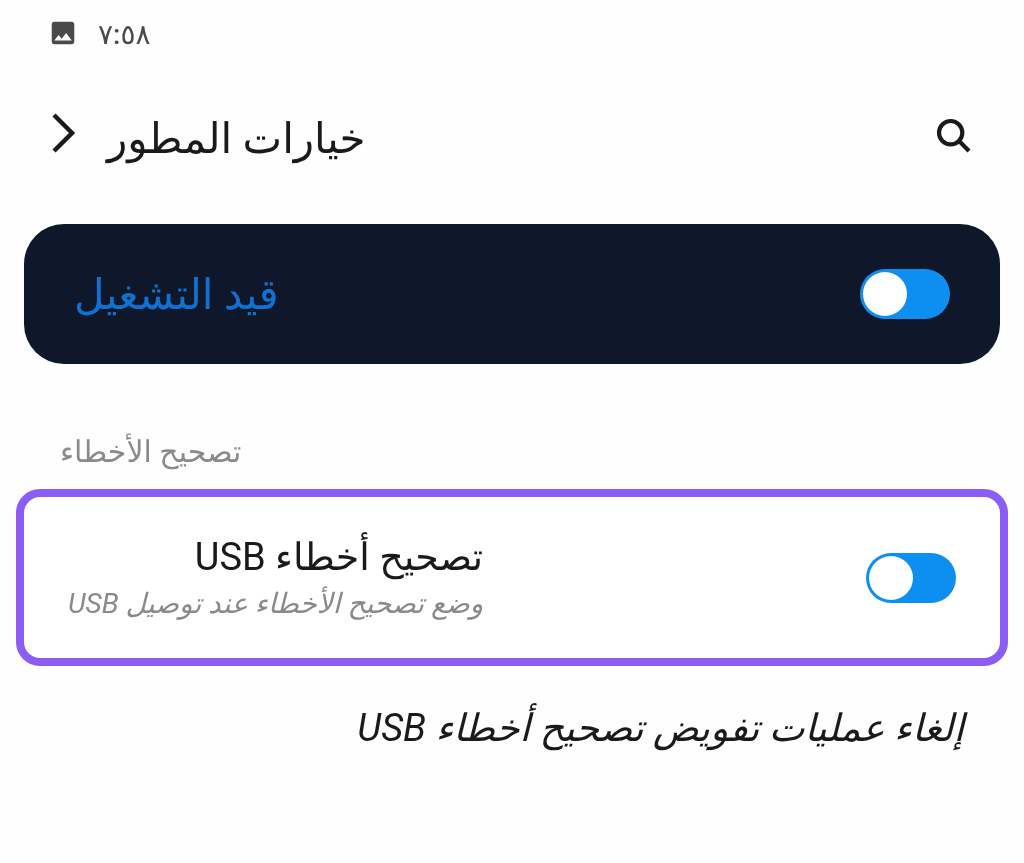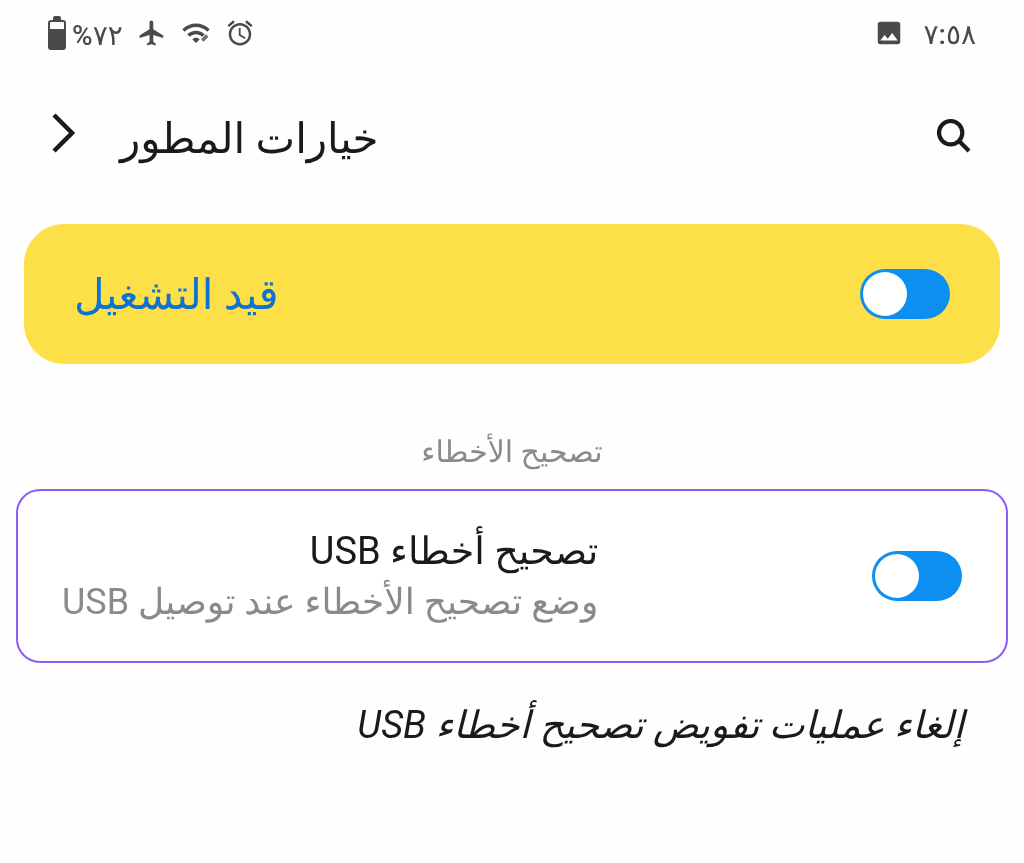--- a/index.html
+++ b/index.html
@@ -75,21 +75,21 @@
     }
     .header-bar {
       display: flex;
       justify-content: space-between;
       align-items: center;
       padding: 50px 50px 40px 50px;
     }
     .header-right {
       display: flex;
       align-items: center;
-      gap: 44px;
+      gap: 31px;
     }
     .back-button {
       font-size: 42px;
       color: #1a1a1a;
       cursor: pointer;
     }
     .back-button svg {
       width: 26px;
       height: 42px;
       stroke: #1a1a1a;
@@ -106,21 +106,21 @@
     }
     .search-button svg {
       width: 40px;
       height: 40px;
       stroke: #1a1a1a;
       stroke-width: 2.5;
       fill: none;
     }
     .master-card {
       margin: 20px 24px 0 24px;
-      background: #fde047;
+      background: #0f172a;
       border-radius: 40px;
       padding: 45px 50px;
       display: flex;
       justify-content: space-between;
       align-items: center;
     }
     .master-label {
       font-size: 42px;
       color: #0d72d4;
       font-weight: 500;
@@ -140,83 +140,62 @@
       height: 44px;
       background: #fff;
       border-radius: 50%;
       top: 3px;
       left: 3px;
     }
     .section-title {
       margin: 70px 60px 20px 60px;
       font-size: 30px;
       color: #8a8a8a;
-      text-align: center;
+      text-align: left;
     }
     .highlighted-row {
       margin: 0 16px;
-      border: 2px solid #8b5cf6;
+      border: 8px solid #8b5cf6;
       border-radius: 24px;
       padding: 38px 44px;
       display: flex;
       justify-content: space-between;
       align-items: center;
       background: #fff;
     }
     .row-text {
       text-align: right;
     }
     .row-title {
       font-size: 38px;
       color: #1a1a1a;
       margin-bottom: 8px;
       direction: rtl;
     }
     .row-subtitle {
-      font-size: 36px;
+      font-size: 28px;
       color: #8a8a8a;
       direction: rtl;
+      font-style: italic;
     }
     .plain-row {
       margin: 40px 60px 0 60px;
       text-align: right;
       font-style: italic;
     }
     .plain-row-title {
       font-size: 38px;
       color: #1a1a1a;
       direction: rtl;
     }
   </style>
 </head>
 <body>
 
 <div class="status-bar">
-  <div class="status-left">
-    <div class="battery-group">
-      <div class="battery-icon"></div>
-      <span class="battery-text">%٧٢</span>
-    </div>
-    <span class="airplane-icon">
-      <svg viewBox="0 0 24 24">
-          <path d="M21 16v-2l-8-5V3.5c0-.83-.67-1.5-1.5-1.5S10 2.67 10 3.5V9l-8 5v2l8-2.5V19l-2 1.5V22l3.5-1 3.5 1v-1.5L13 19v-5.5l8 2.5z"></path>
-        </svg>
-    </span>
-    <span class="wifi-icon">
-      <svg viewBox="0 0 24 24">
-          <path d="M1 9l2 2c4.97-4.97 13.03-4.97 18 0l2-2C16.93 2.93 7.08 2.93 1 9zm8 8l3 3 3-3c-1.65-1.66-4.34-1.66-6 0zm-4-4l2 2c2.76-2.76 7.24-2.76 10 0l2-2C15.14 9.14 8.87 9.14 5 13z"></path>
-          <path d="M18 15l-2 2 2 2 2-2-2-2zm2 2l-2-2 2-2 2 2-2 2z" opacity="0.8"></path>
-        </svg>
-    </span>
-    <span class="alarm-icon">
-      <svg viewBox="0 0 24 24">
-          <path d="M22 5.72l-4.6-3.86-1.29 1.53 4.6 3.86L22 5.72zM7.88 3.39L6.6 1.86 2 5.71l1.29 1.53 4.59-3.85zM12.5 8H11v6l4.75 2.85.75-1.23-4-2.37V8zM12 4c-4.97 0-9 4.03-9 9s4.02 9 9 9c4.97 0 9-4.03 9-9s-4.03-9-9-9zm0 16c-3.87 0-7-3.13-7-7s3.13-7 7-7 7 3.13 7 7-3.13 7-7 7z"></path>
-        </svg>
-    </span>
-  </div>
   <div class="status-right">
     <span class="picture-icon">
       <svg viewBox="0 0 24 24">
           <path d="M21 19V5c0-1.1-.9-2-2-2H5c-1.1 0-2 .9-2 2v14c0 1.1.9 2 2 2h14c1.1 0 2-.9 2-2zM8.5 13.5l2.5 3.01L14.5 12l4.5 6H5l3.5-4.5z"></path>
         </svg>
     </span>
     <span class="clock-text">٧:٥٨</span>
   </div>
 </div>
 

